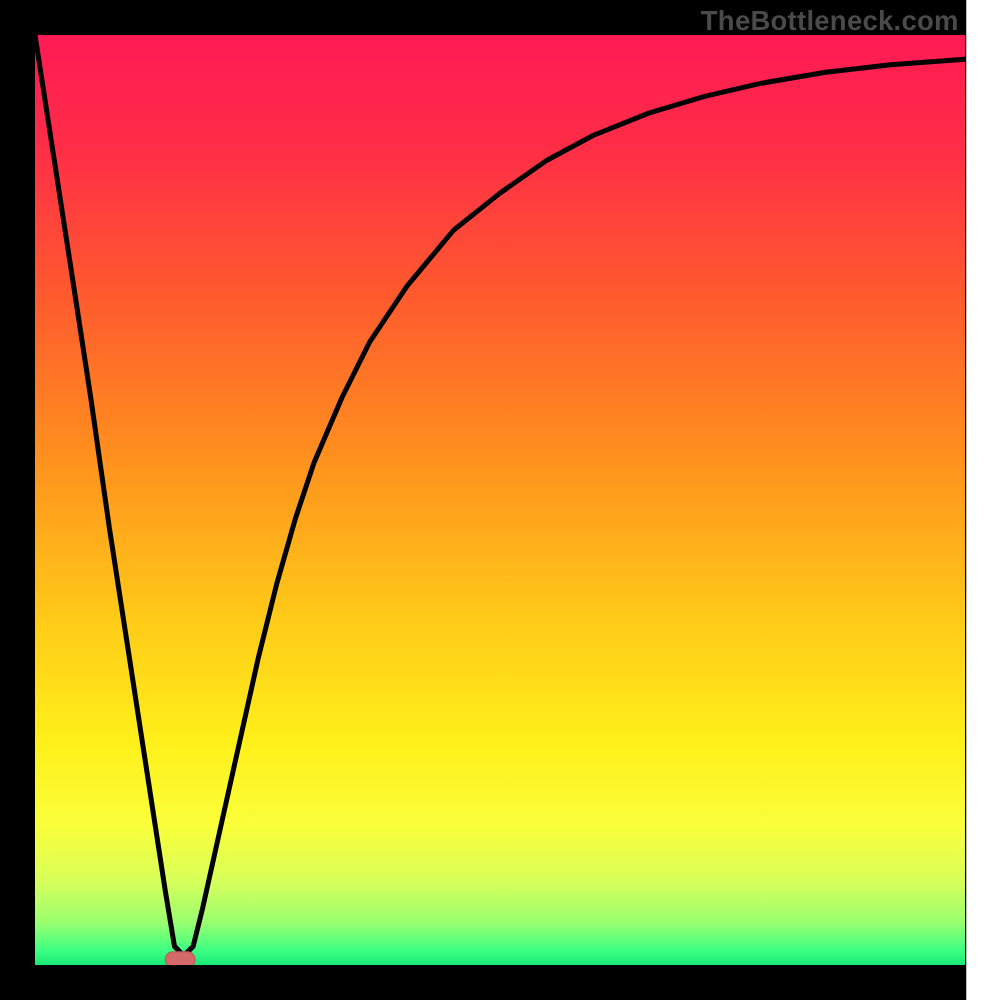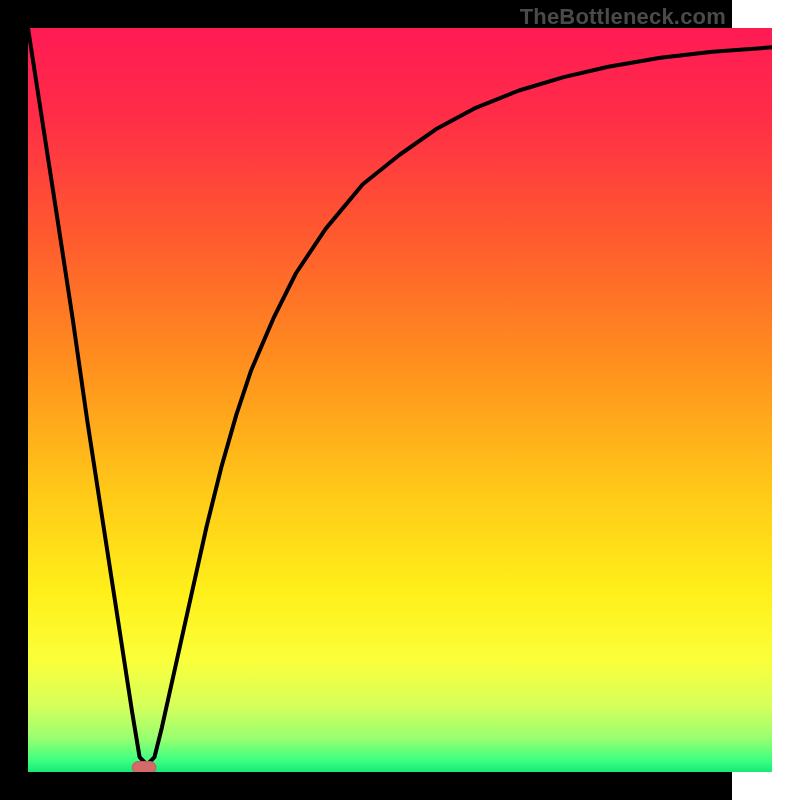--- a/index.html
+++ b/index.html
@@ -8,20 +8,21 @@
   width: 800px;
   height: 800px;
   overflow: hidden;
   font-family: Arial, Helvetica, sans-serif;
 }
 .frame {
   position: relative;
   width: 732px;
   height: 800px;
   background: #000;
+  padding-left: 41px;
 }
 .plot {
   position: absolute;
   left: 28px;
   top: 28px;
   width: 744px;
   height: 744px;
 }
 .watermark {
   position: absolute;

